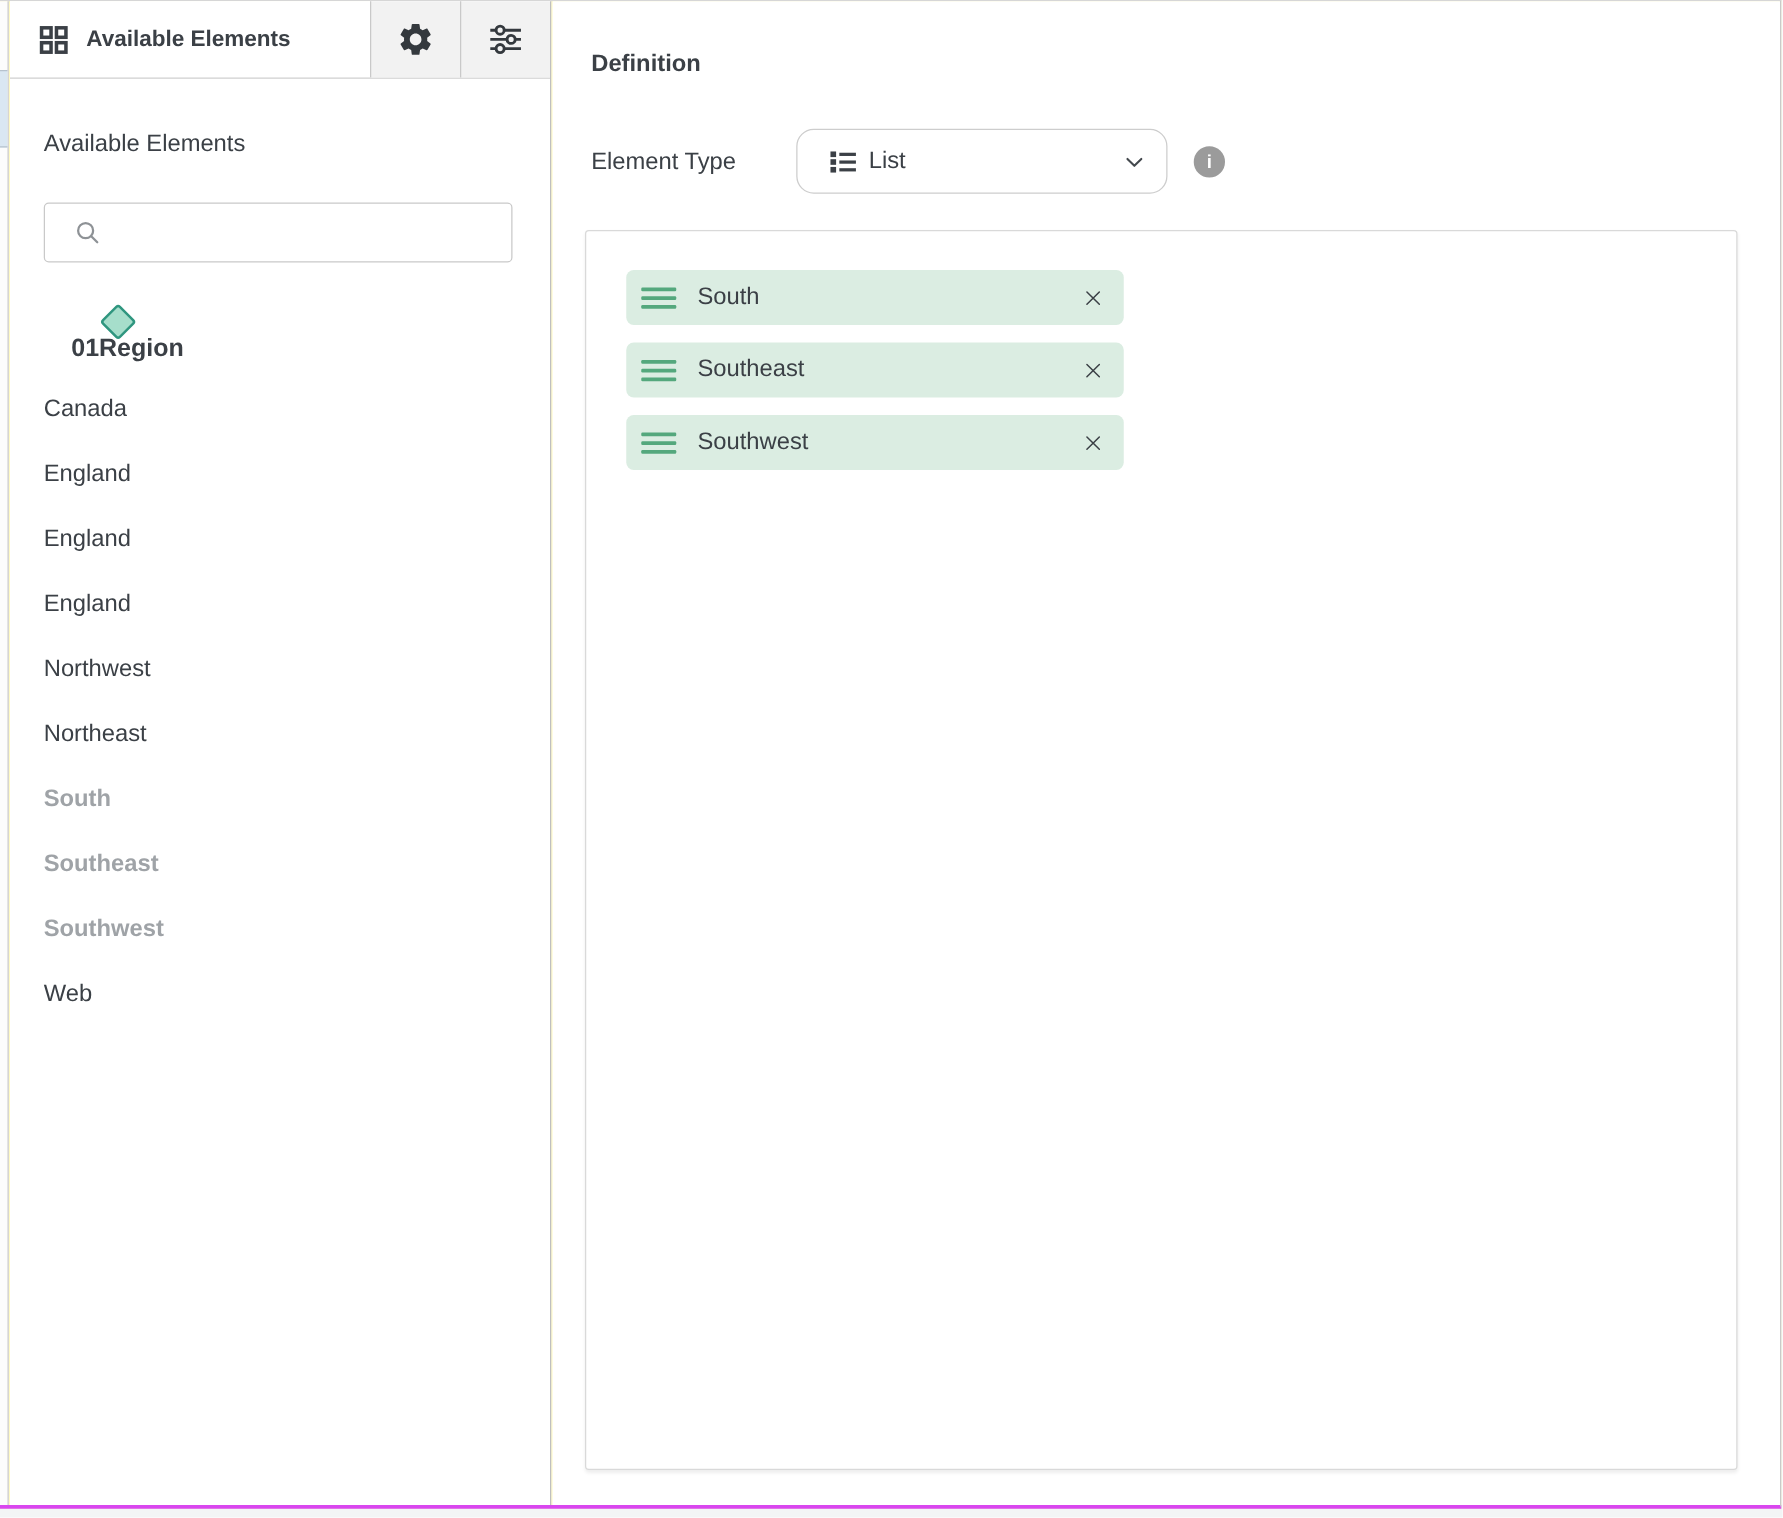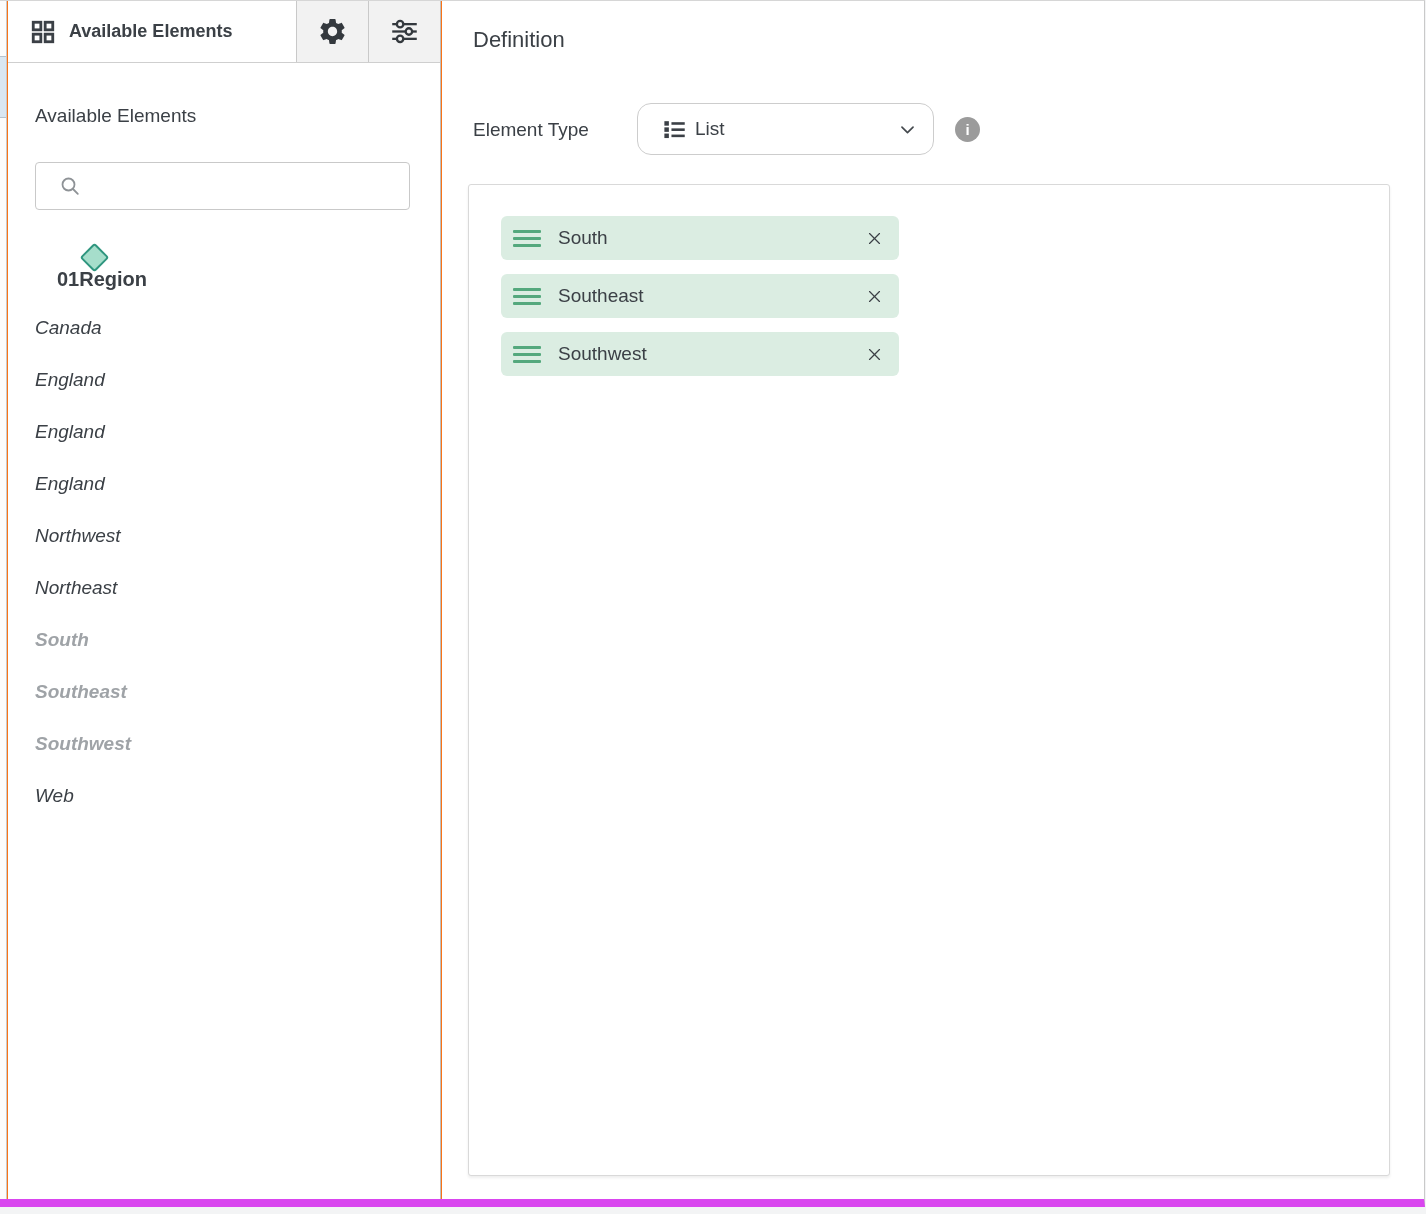--- a/index.html
+++ b/index.html
@@ -5,49 +5,49 @@
   * { margin:0; padding:0; box-sizing:border-box; }
   html,body { width:1426px; height:1214px; }
   body {
     position:relative;
     font-family:"Liberation Sans", sans-serif;
     background:#f3f4f5;
     color:var(--text-dark,#3B4046);
   }
   .screen {
     position:absolute; left:0; top:0; width:1425px; height:1207px;
-    background:#f97316;
-    border-top:1px solid #D6D6D6; border-right:1px solid #C9C9C9; border-bottom:8px solid #d946ef;
+    background:#fef9c3;
+    border-top:1px solid #D6D6D6; border-right:1px solid #C9C9C9; border-bottom:3px solid #d946ef;
   }
   
   .edge-strip { position:absolute; left:0; top:0; width:7px; height:100%; background:#FCFCFC; border-right:1px solid #C9C9C9; }
   .edge-strip .blue-segment { position:absolute; left:0; top:55px; width:100%; height:62px; background:#DAE7F2; border-top:1px solid #B6C2CD; border-bottom:1px solid #B6C2CD; }
 
   
   .left-panel { position:absolute; left:8px; top:0; width:433px; height:100%; background:#fff; border-right:1px solid #BFBFBF; }
   .panel-header { position:absolute; top:0; left:0; right:0; height:62px; display:flex; border-bottom:1px solid #CFCFCF; background:#fff; }
   .header-title-section { flex:1; display:flex; align-items:center; padding-left:22px; gap:13px; overflow:hidden; }
   .header-title { font-size:18px; font-weight:700; white-space:nowrap; }
   .header-btn { width:72px; height:100%; background:var(--button-bg,#F2F2F2); border:none; border-left:1px solid #C9C9C9; display:flex; align-items:center; justify-content:center; cursor:pointer; }
 
   .section-label { position:absolute; left:27px; top:104px; font-size:19px; }
   .search-box { position:absolute; left:27px; top:161px; width:375px; height:48px; border:1px solid #C9C9C9; border-radius:4px; background:#fff; display:flex; align-items:center; padding:0 12px 0 22px; gap:10px; }
   .search-box input { border:none; outline:none; flex:1; min-width:0; font-size:18px; font-family:inherit; color:var(--text-dark,#3B4046); background:transparent; }
 
   .attribute-row { position:absolute; left:27px; top:246px; height:46px; display:flex; align-items:center;flex-direction:column; }
   .diamond { width:21px; height:21px; margin-left:6px; transform:rotate(45deg); background:var(--diamond-fill,#A6DECB); border:2px solid var(--diamond-stroke,#2F967F); border-radius:3px; flex:0 0 auto; }
   .attribute-name { font-size:20px; font-weight:700; margin-left:22px; }
 
-  .element-list { position:absolute; left:27px; top:301px; width:382px; list-style:none;font-style:italic; }
+  .element-list { position:absolute; left:27px; top:301px; width:382px; list-style:none; }
   .element-list li { height:52px; line-height:52px; font-size:19px; cursor:pointer; }
   .element-list li.disabled { color:var(--text-disabled,#9FA3A7); font-weight:700; cursor:default; }
 
   
   .right-panel { position:absolute; left:442px; top:0; width:982px; height:100%; background:#fff; }
-  .definition-title { position:absolute; left:31px; top:26px; font-size:22px; font-weight:400; }
+  .definition-title { position:absolute; left:31px; top:40px; font-size:19px; font-weight:700; }
   .element-type-label { position:absolute; left:31px; top:116px; font-size:19px; line-height:25px; }
   .dropdown { position:absolute; left:195px; top:102px; width:297px; height:52px; border:1px solid #CDCDCD; border-radius:14px; background:#fff; display:flex; align-items:center; padding:0 16px 0 23px; gap:7px; cursor:pointer; }
   .dropdown .value { font-size:19px; flex:1; }
   .info-badge { position:absolute; left:513px; top:116px; width:25px; height:25px; border-radius:50%; background:var(--info-gray,#9B9B9B); color:#fff; font-size:15px; font-weight:700; display:flex; align-items:center; justify-content:center; cursor:default; }
 
   .selection-container { position:absolute; left:26px; top:183px; width:922px; height:992px; border:1px solid #D9D9D9; border-radius:3px; background:#fff; box-shadow:0 2px 3px rgba(0,0,0,0.07); padding:31px 0 0 32px; }
   .chip { width:398px; height:44px; background:var(--chip-bg,#DBEDE2); border-radius:6px; display:flex; align-items:center; padding:0 14px 0 12px; gap:17px; margin-bottom:14px; }
   .handle { display:flex; flex-direction:column; gap:4px; width:28px; cursor:grab; flex:0 0 auto; }
   .handle i { display:block; height:3px; background:var(--accent-green,#54A87D); border-radius:1px; }
   .chip-label { font-size:19px; flex:1; }

